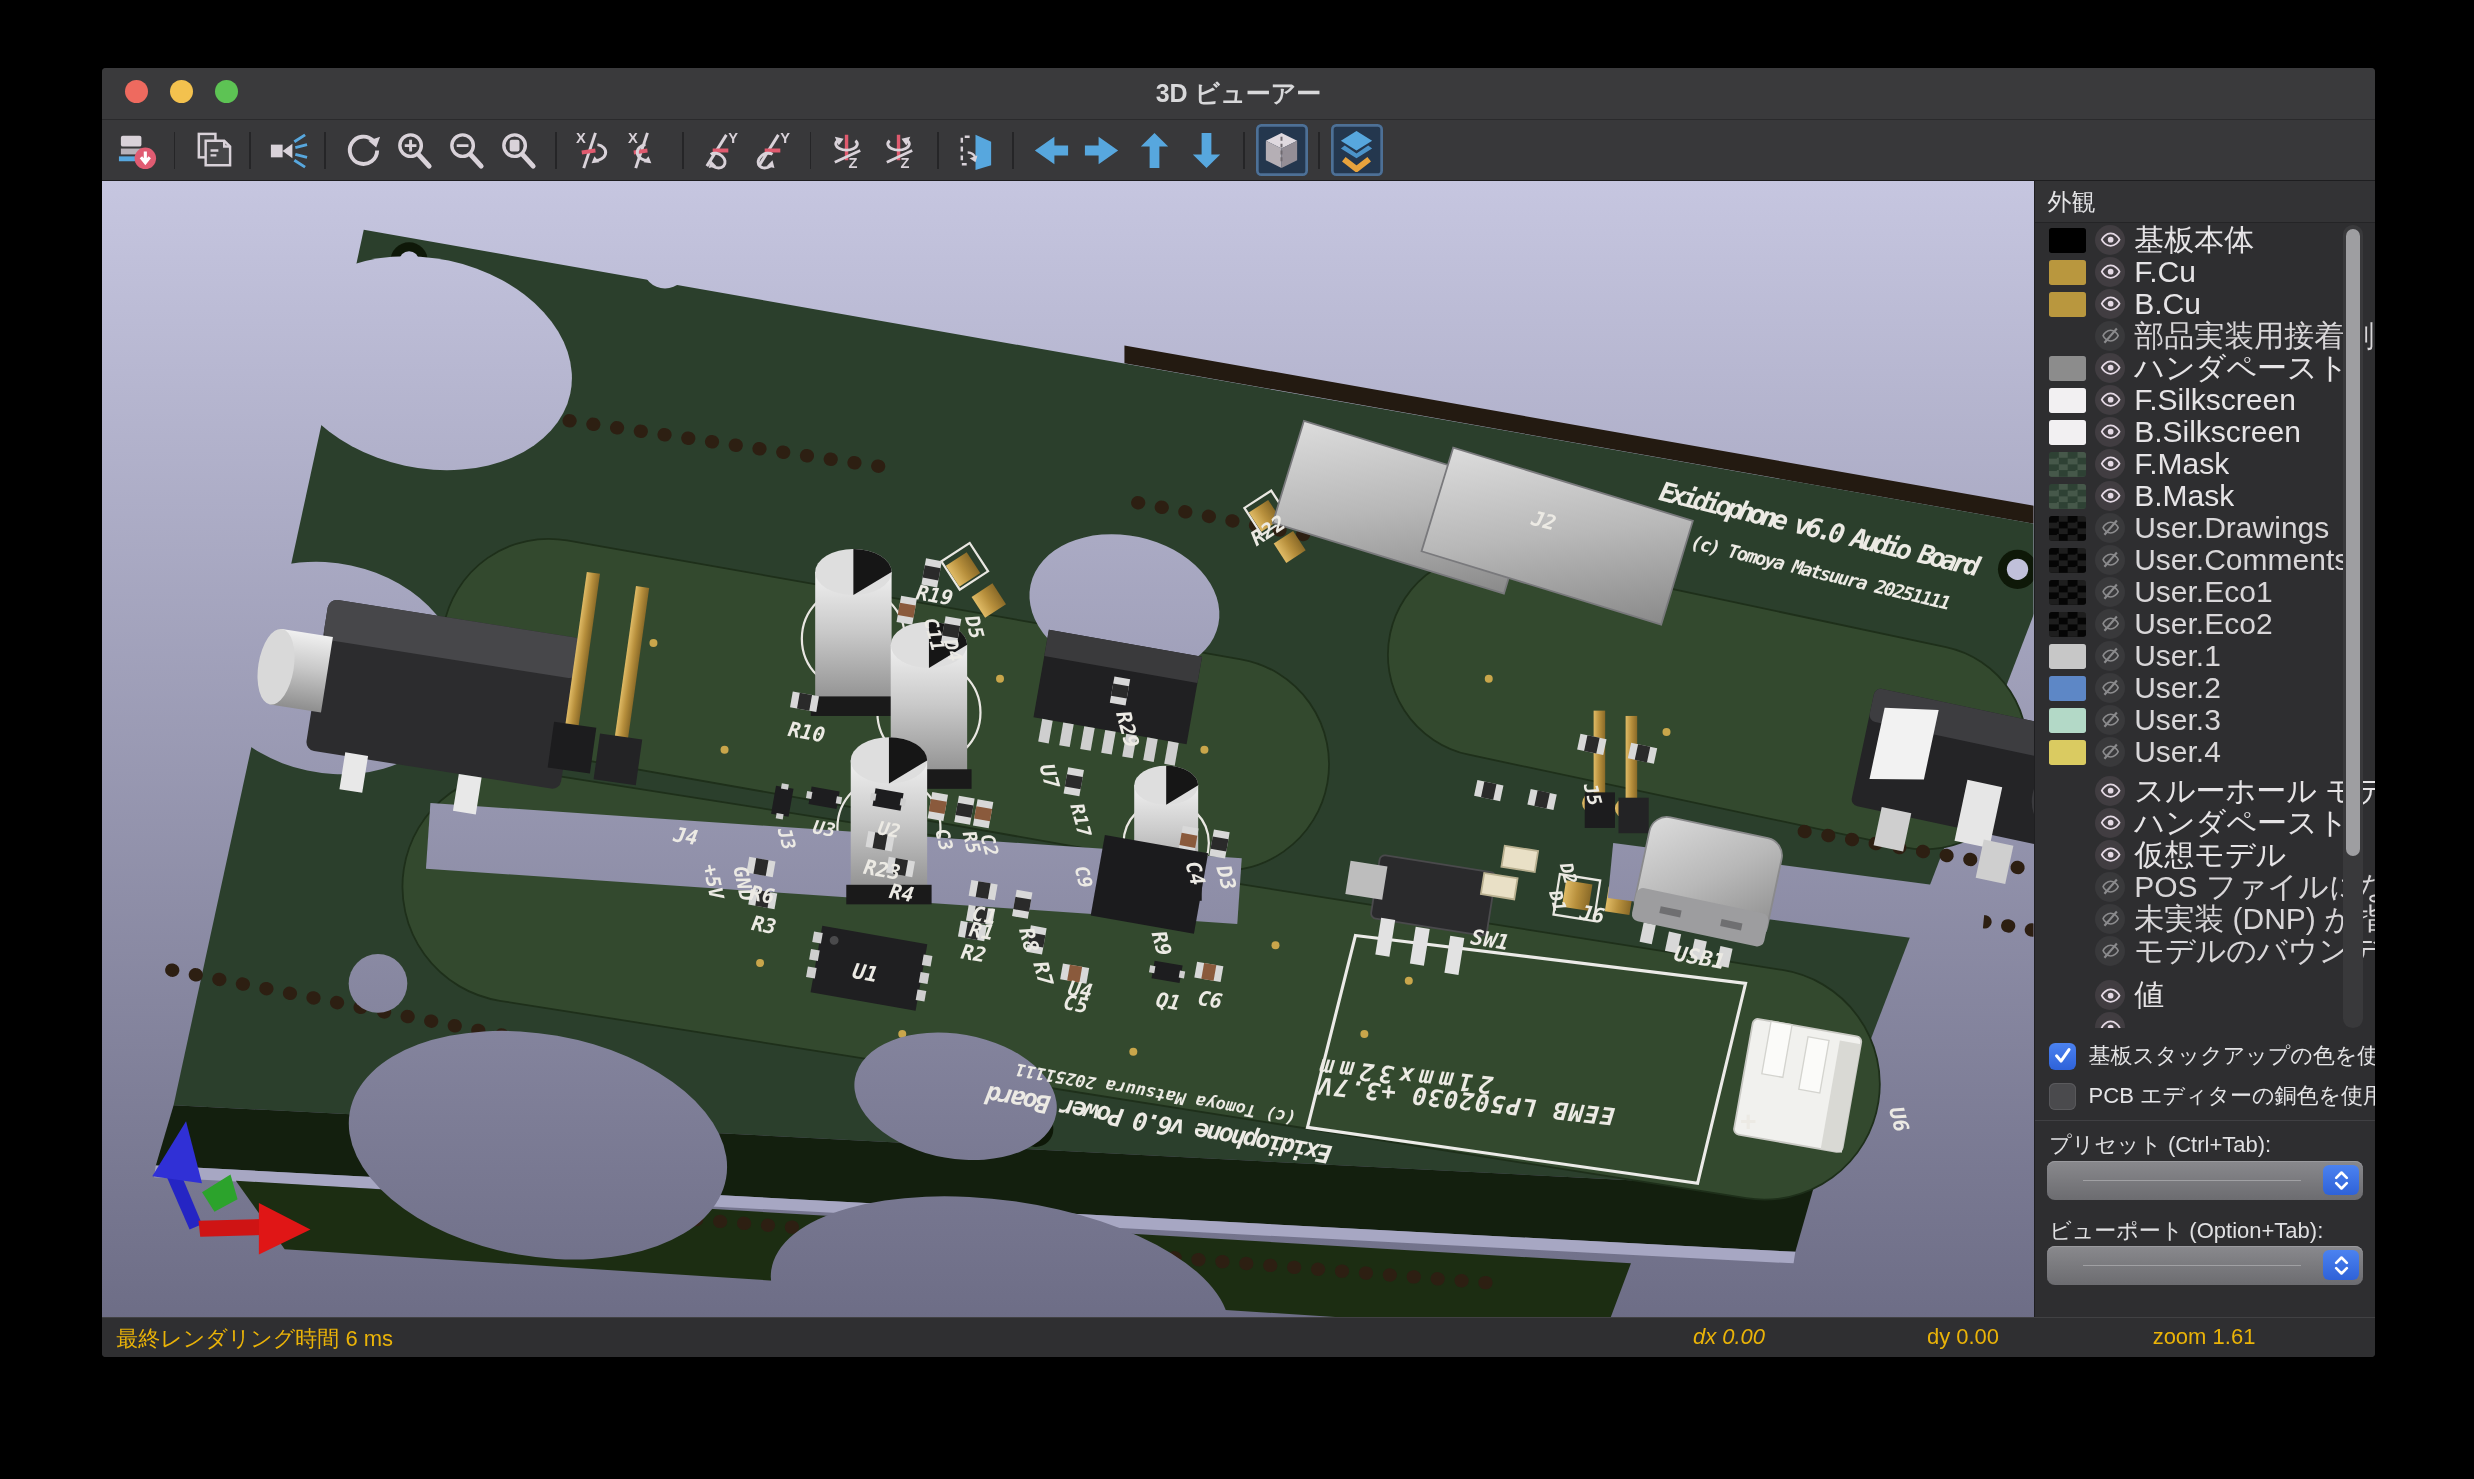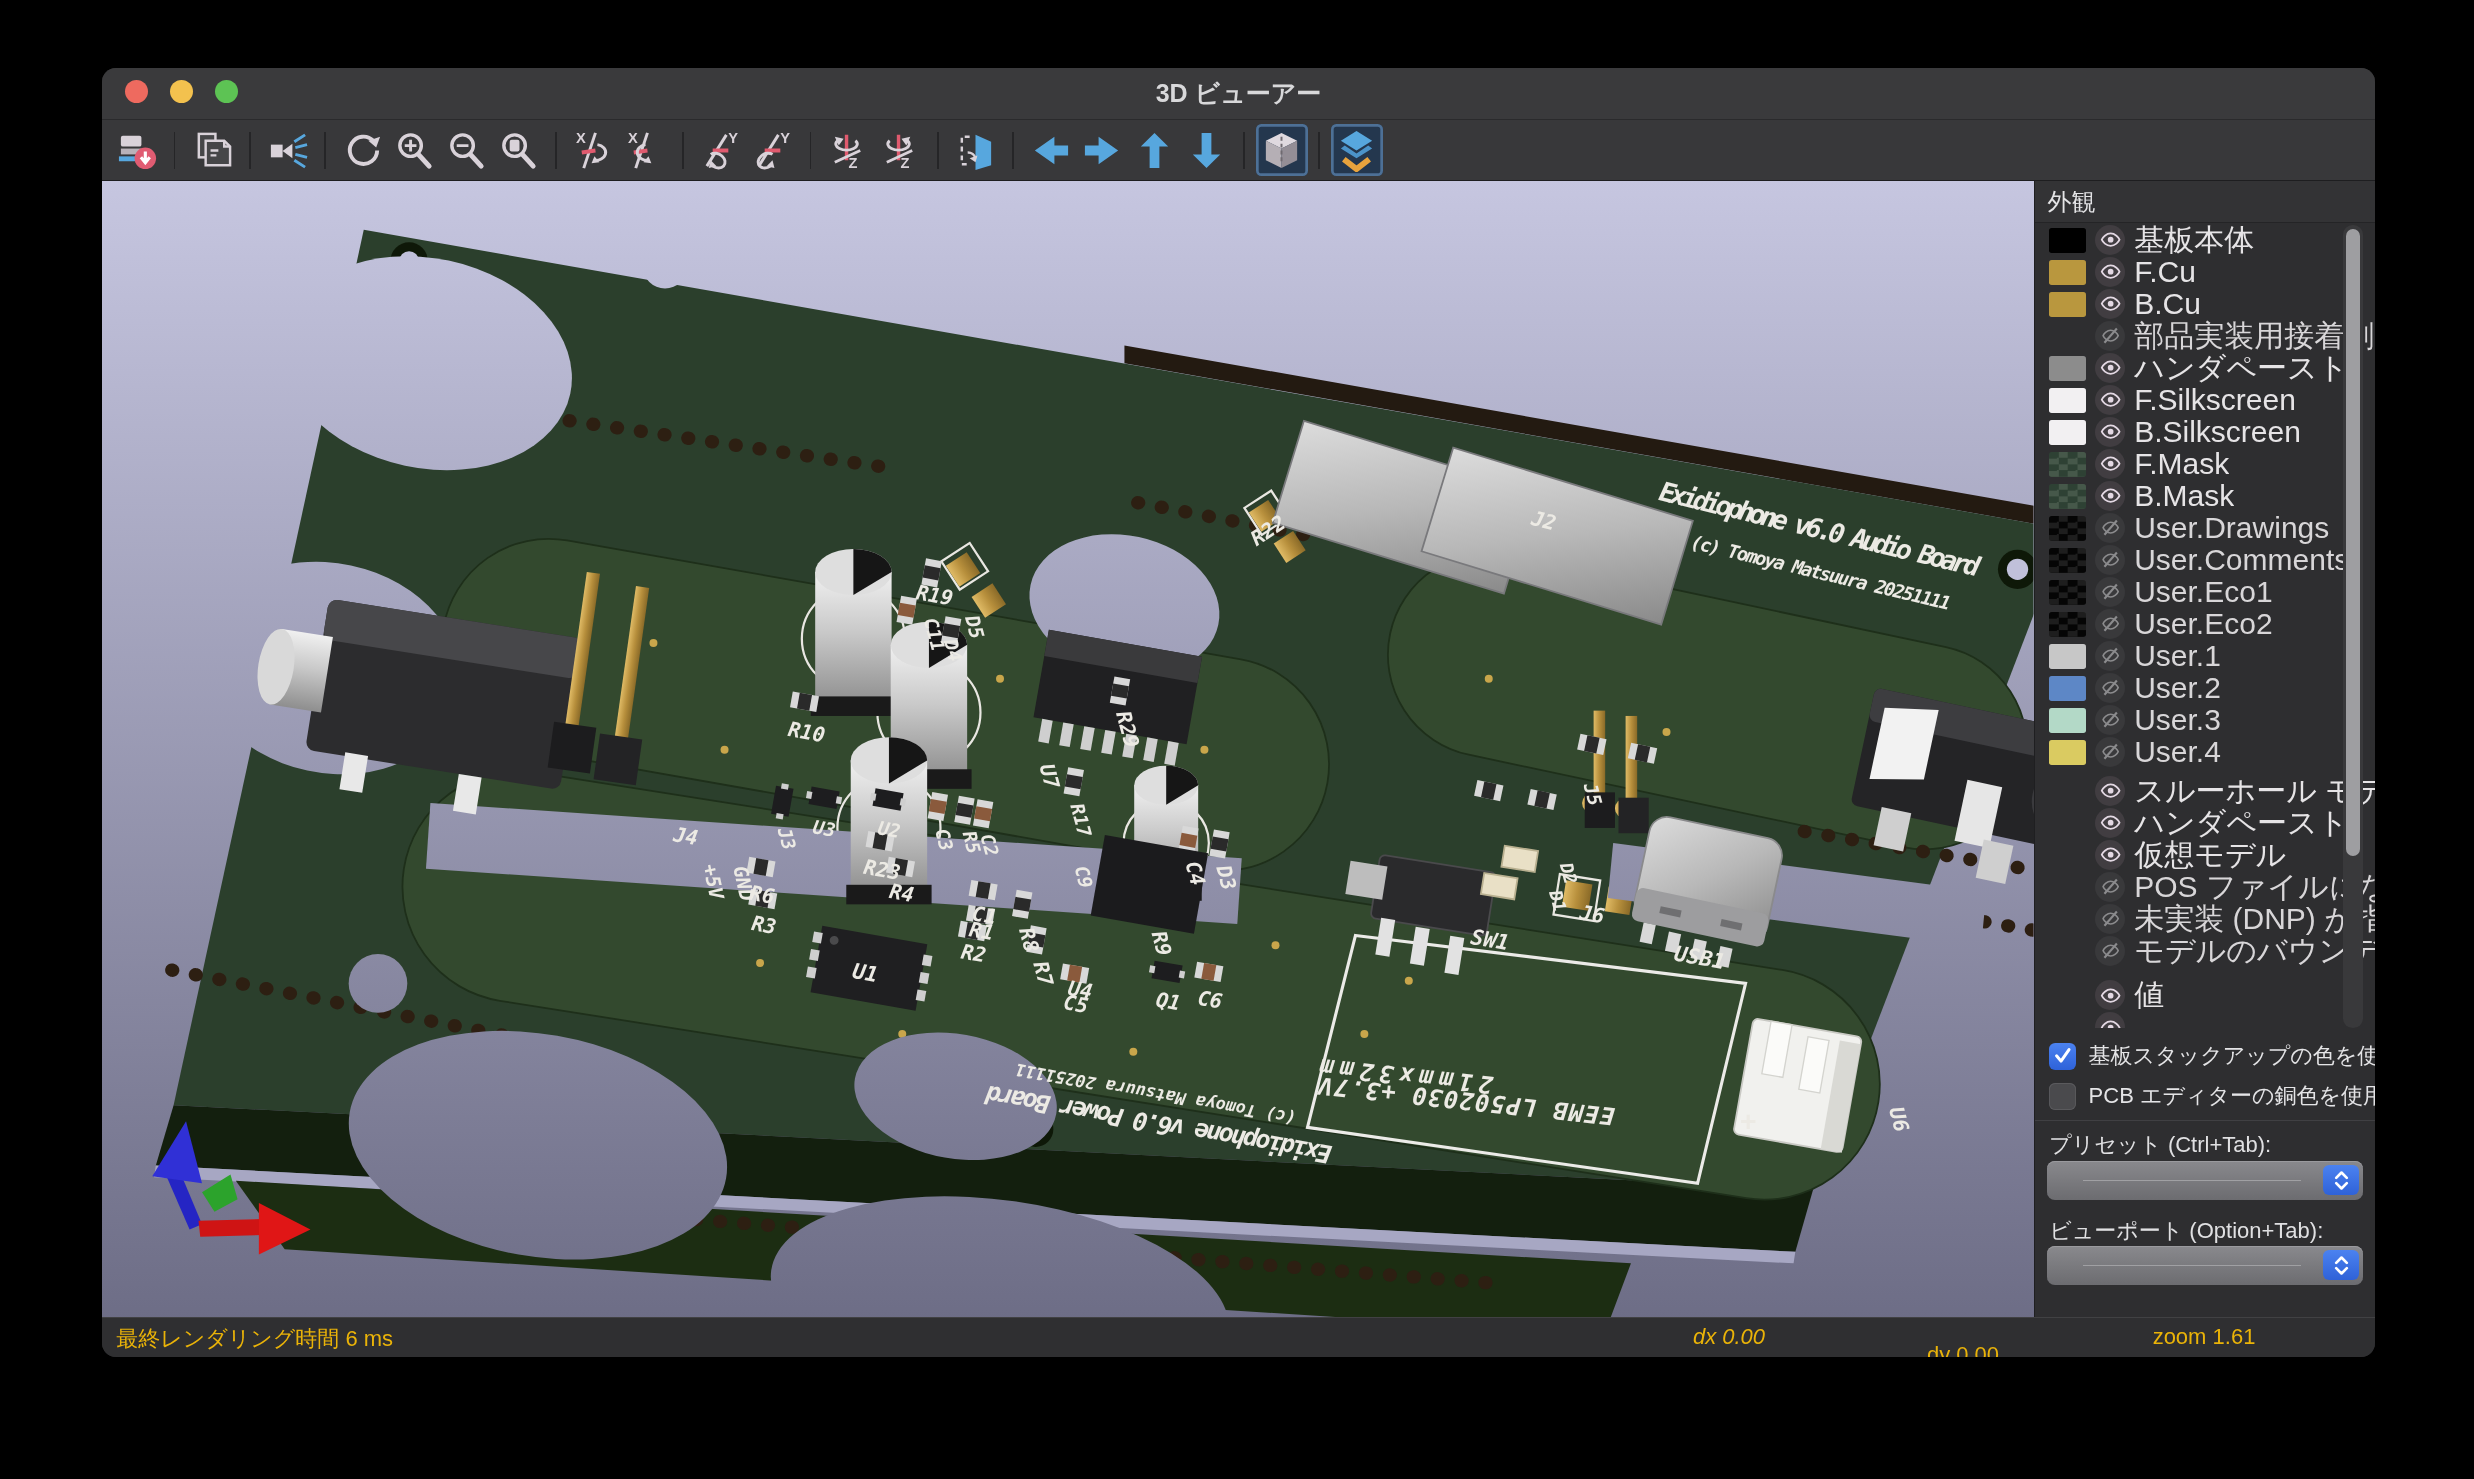--- a/index.html
+++ b/index.html
@@ -1,19 +1,19 @@
 <!DOCTYPE html>
 <html style="font-size:14.2px"><head>
 <meta charset="utf-8">
 <style>
   html,body{margin:0;padding:0;background:#000;}
   body{width:2475px;height:1479px;position:relative;overflow:hidden;
        font-family:"Liberation Sans","DejaVu Sans",sans-serif;-webkit-font-smoothing:antialiased;}
   .window{position:absolute;left:102px;top:68px;width:2273px;height:1289px;
-          border-radius:14px;overflow:hidden;background:#2e2e30;
+          border-radius:4px;overflow:hidden;background:#2e2e30;
           box-shadow:0 27px 71px rgba(0,0,0,.7);display:flex;flex-direction:column;}
   
   .titlebar{height:51px;background:#3a3a3c;position:relative;flex:0 0 auto;
             border-bottom:0.9px solid #2a2a2c;}
   .lights{position:absolute;left:23px;top:12.4px;display:flex;gap:22px;}
   .light{width:23px;height:23px;border-radius:50%;}
   .light.red{background:#ee6a5f;}
   .light.yellow{background:#f3c14e;}
   .light.green{background:#5dc354;}
   .wtitle{position:absolute;left:0;right:0;top:0;height:51px;line-height:51px;
@@ -961,17 +961,17 @@
               <path d="M7 10l6-6 6 6M7 16l6 6 6-6" fill="none" stroke="#fff" stroke-width="3" stroke-linecap="round" stroke-linejoin="round"></path>
             </svg>
         </div>
       </div>
     </div>
   </div>
 
   <div class="statusbar">
     <span class="lft">最終レンダリング時間 6 ms</span>
     <span class="sfield" style="left:1627px;font-style:italic;">dx 0.00</span>
-    <span class="sfield" style="left:1861px;margin-top:18px;">dy 0.00</span>
+    <span class="sfield" style="left:1861px;">dy 0.00</span>
     <span class="sfield" style="left:2102px;">zoom 1.61</span>
   </div>
 </div>
 
 
 </body></html>

